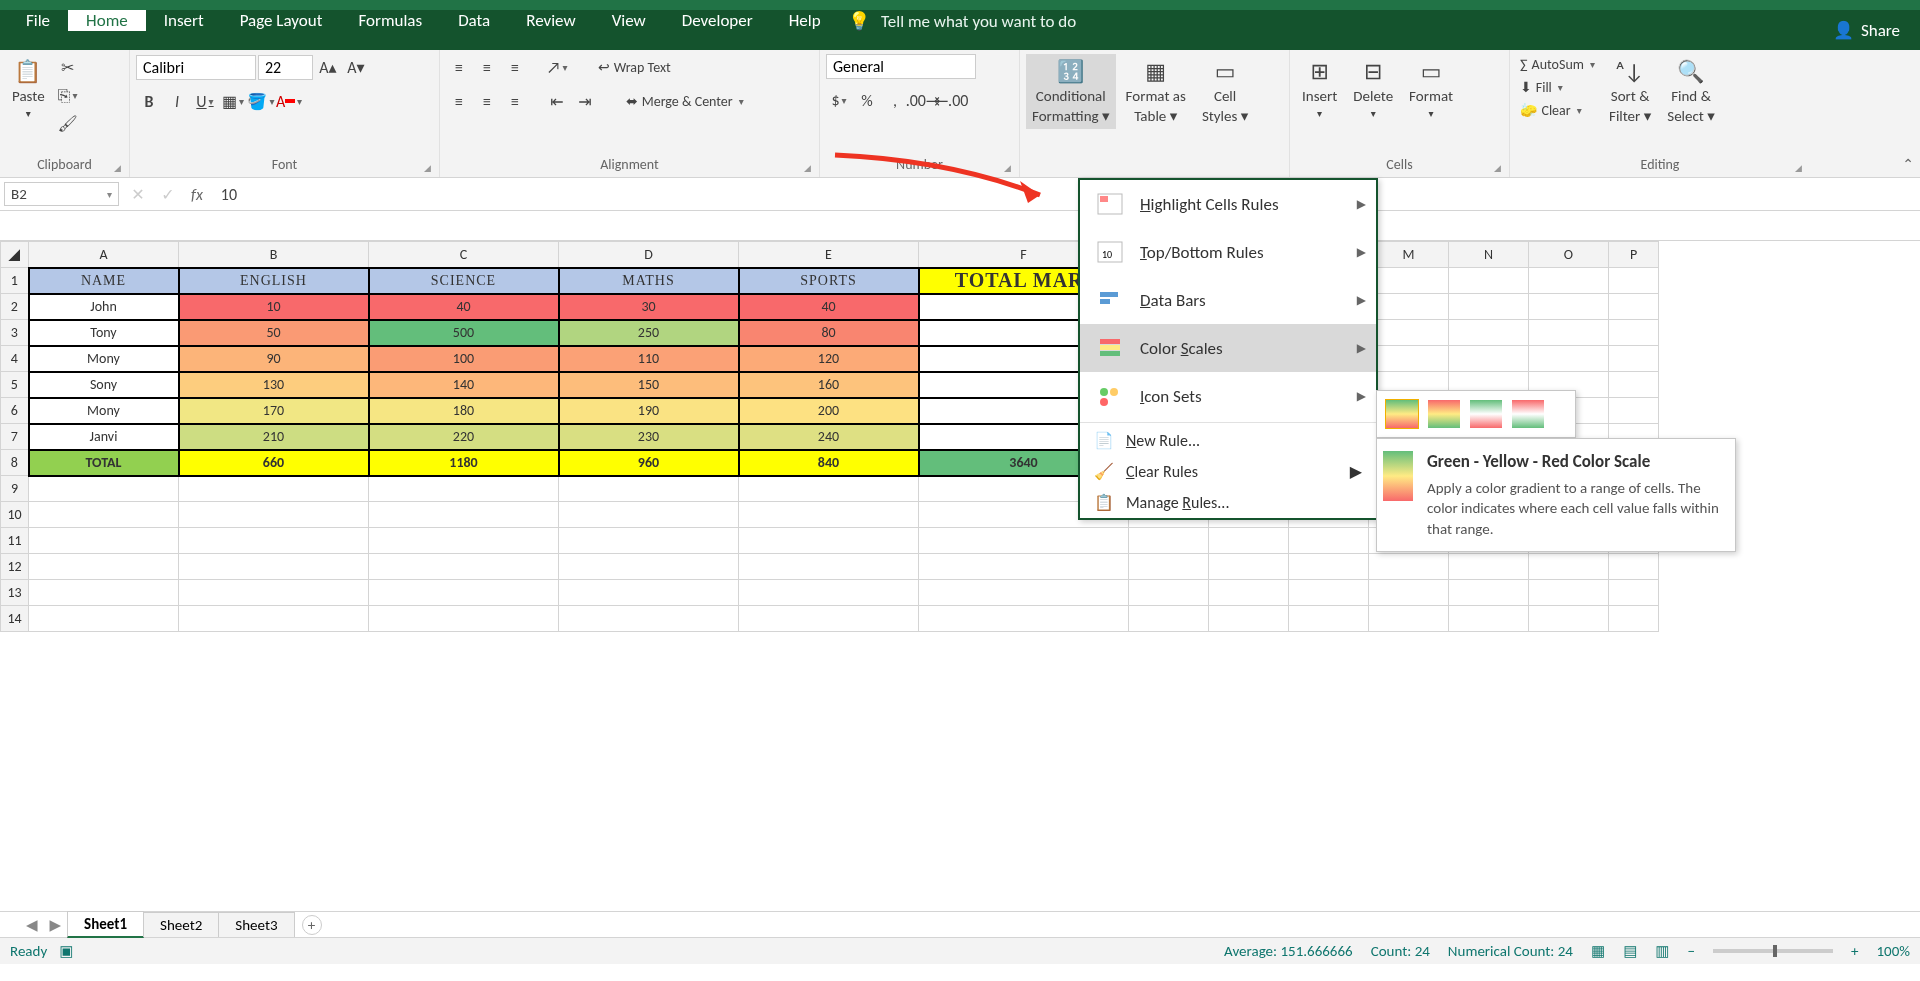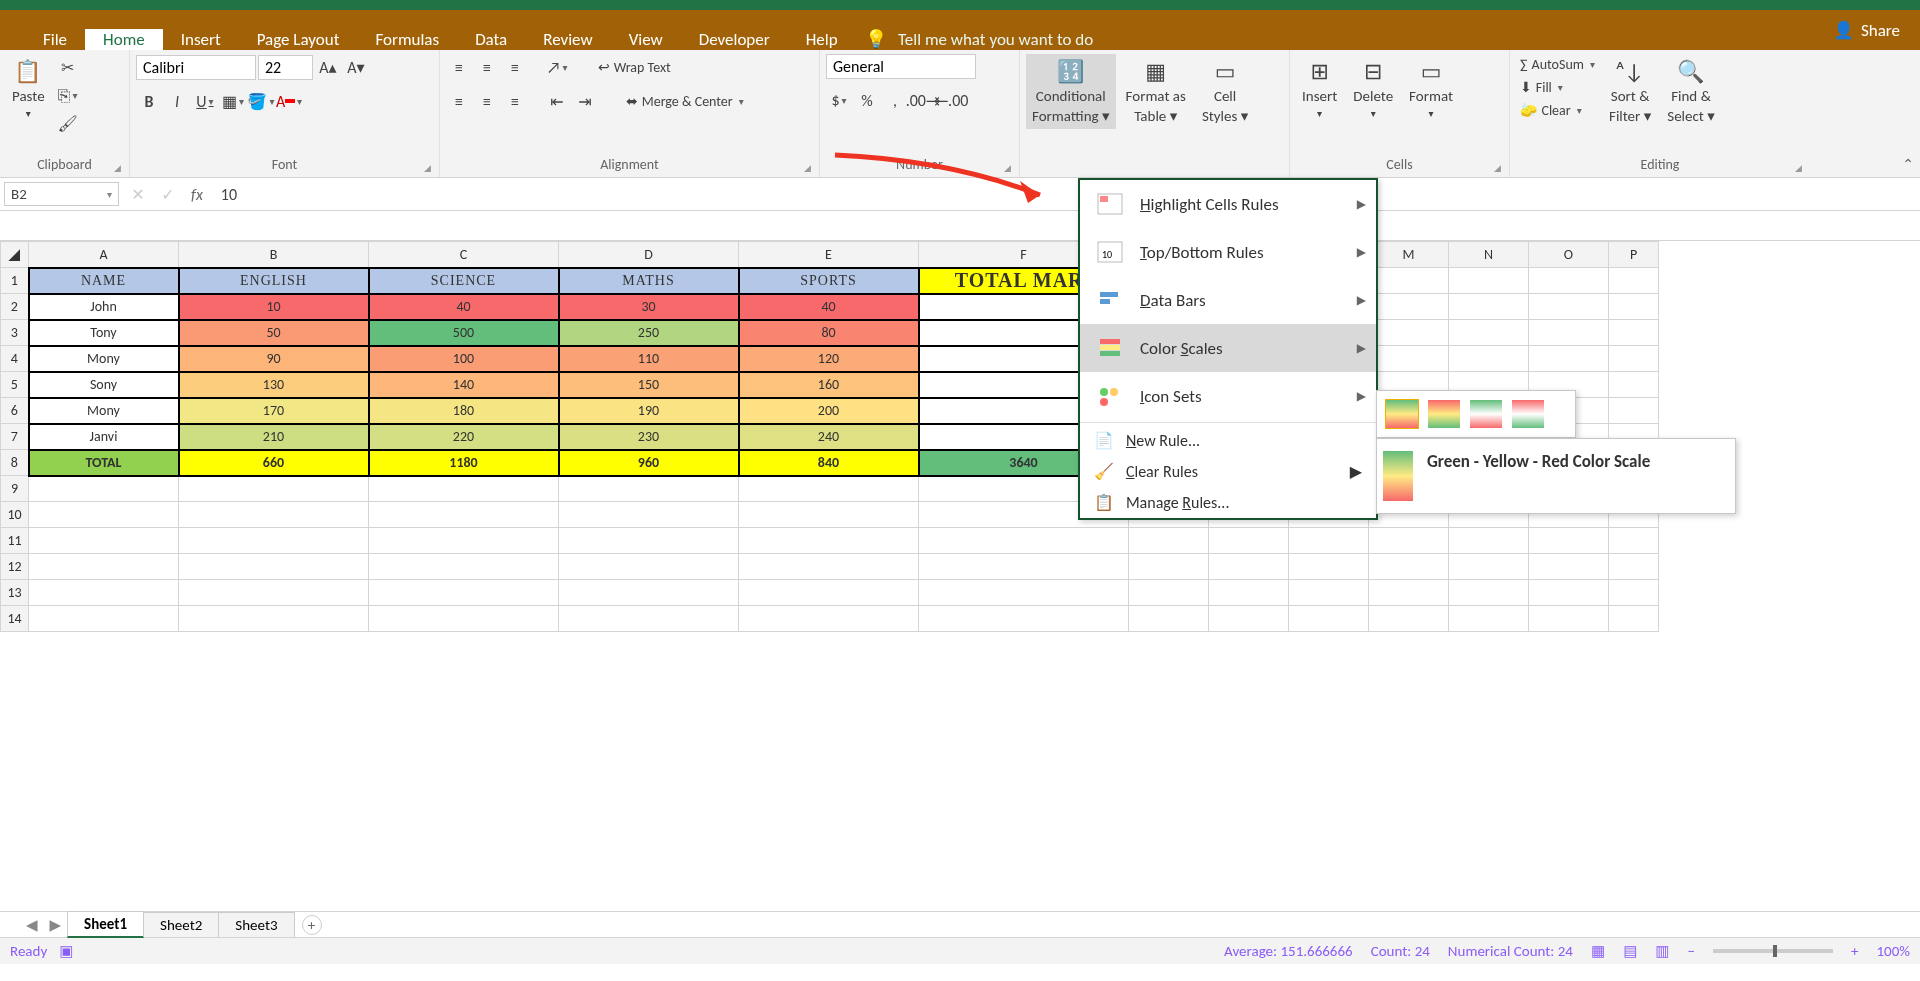--- a/index.html
+++ b/index.html
@@ -2,21 +2,21 @@
 <html><head>
 <meta charset="utf-8">
 <style>
 * { margin:0; padding:0; box-sizing:border-box; font-family:"Segoe UI",Calibri,sans-serif; }
 html,body { width:1920px; height:981px; overflow:hidden; background:#fff; }
 
 
 .titlebar { height:10px; background:#217346; }
 
 
-.tabs { height:40px; background:#a16207; display:flex; align-items:flex-end; color:#fff; padding-left:25px; position:relative;}
+.tabs { height:40px; background:#14532d; display:flex; align-items:flex-start; color:#fff; padding-left:8px; position:relative;}
 .tab { padding:0 18px; display:flex; align-items:center; font-size:17px; cursor:pointer;}
 .tab.active { background:#fff; color:#217346; }
 .tellme { display:flex; align-items:center; gap:10px; margin-left:10px; font-size:17px; color:#e8f4ee;}
 .bulb { font-size:18px;}
 .share { position:absolute; right:20px; top:0; height:100%; display:flex; align-items:center; gap:6px; font-size:17px; color:#fff;}
 
 
 .ribbon { height:128px; background:#f3f3f3; display:flex; border-bottom:1px solid #d4d4d4; position:relative;}
 .group { border-right:1px solid #e1e1e1; display:flex; flex-direction:column; justify-content:space-between; padding:4px 6px 2px 6px;}
 .group-body { flex:1; display:flex; align-items:flex-start; gap:4px;}
@@ -88,21 +88,21 @@
 .tip p { font-size:15px; color:#555; line-height:1.35;}
 
 
 .sheettabs { height:26px; background:#fff; border-top:1px solid #d4d4d4; display:flex; align-items:center; padding-left:20px; gap:0; font-size:15px;}
 .sheettabs .nav { padding:0 6px; color:#888;}
 .stab { padding:3px 16px; border:1px solid #ccc; border-bottom:none; background:#f3f3f3; margin-right:-1px;}
 .stab.active { background:#fff; font-weight:700; border-bottom:2px solid #217346;}
 .plus { margin-left:8px; width:20px; height:20px; border:1px solid #ccc; border-radius:50%; display:flex; align-items:center; justify-content:center; color:#666;}
 
 
-.status { height:27px; background:#f3f3f3; border-top:1px solid #d4d4d4; display:flex; align-items:center; justify-content:space-between; font-size:15px; padding:0 10px; color:#8b5cf6;}
+.status { height:27px; background:#f3f3f3; border-top:1px solid #d4d4d4; display:flex; align-items:center; justify-content:space-between; font-size:15px; padding:0 10px; color:#0f766e;}
 .status-r { display:flex; align-items:center; gap:18px;}
 .zoom-slider { width:120px; height:4px; background:#ccc; position:relative;}
 .zoom-slider::before { content:""; position:absolute; left:50%; top:-4px; width:4px; height:12px; background:#666;}
 </style>
 </head>
 <body>
 
 <div class="titlebar"></div>
 
 <div class="tabs">
@@ -654,20 +654,21 @@
   <div class="cs-opt">
       <div class="grad" style="background:linear-gradient(#f8696b,#fff,#63be7b)"></div>
     </div>
 </div>
 
 <div class="tip">
   <div class="tip-row">
     <div style="width:30px;height:50px;background:linear-gradient(#63be7b,#ffeb84,#f8696b);flex-shrink:0"></div>
     <div>
       <h4>Green - Yellow - Red Color Scale</h4>
+      <p>Apply a color gradient to a range of cells. The color indicates where each cell value falls within that range.</p>
     </div>
   </div>
 </div>
 
 <div class="sheettabs">
   <span class="nav">◀</span>
   <span class="nav">▶</span>
   <div class="stab active">Sheet1</div>
   <div class="stab">Sheet2</div>
   <div class="stab">Sheet3</div>

